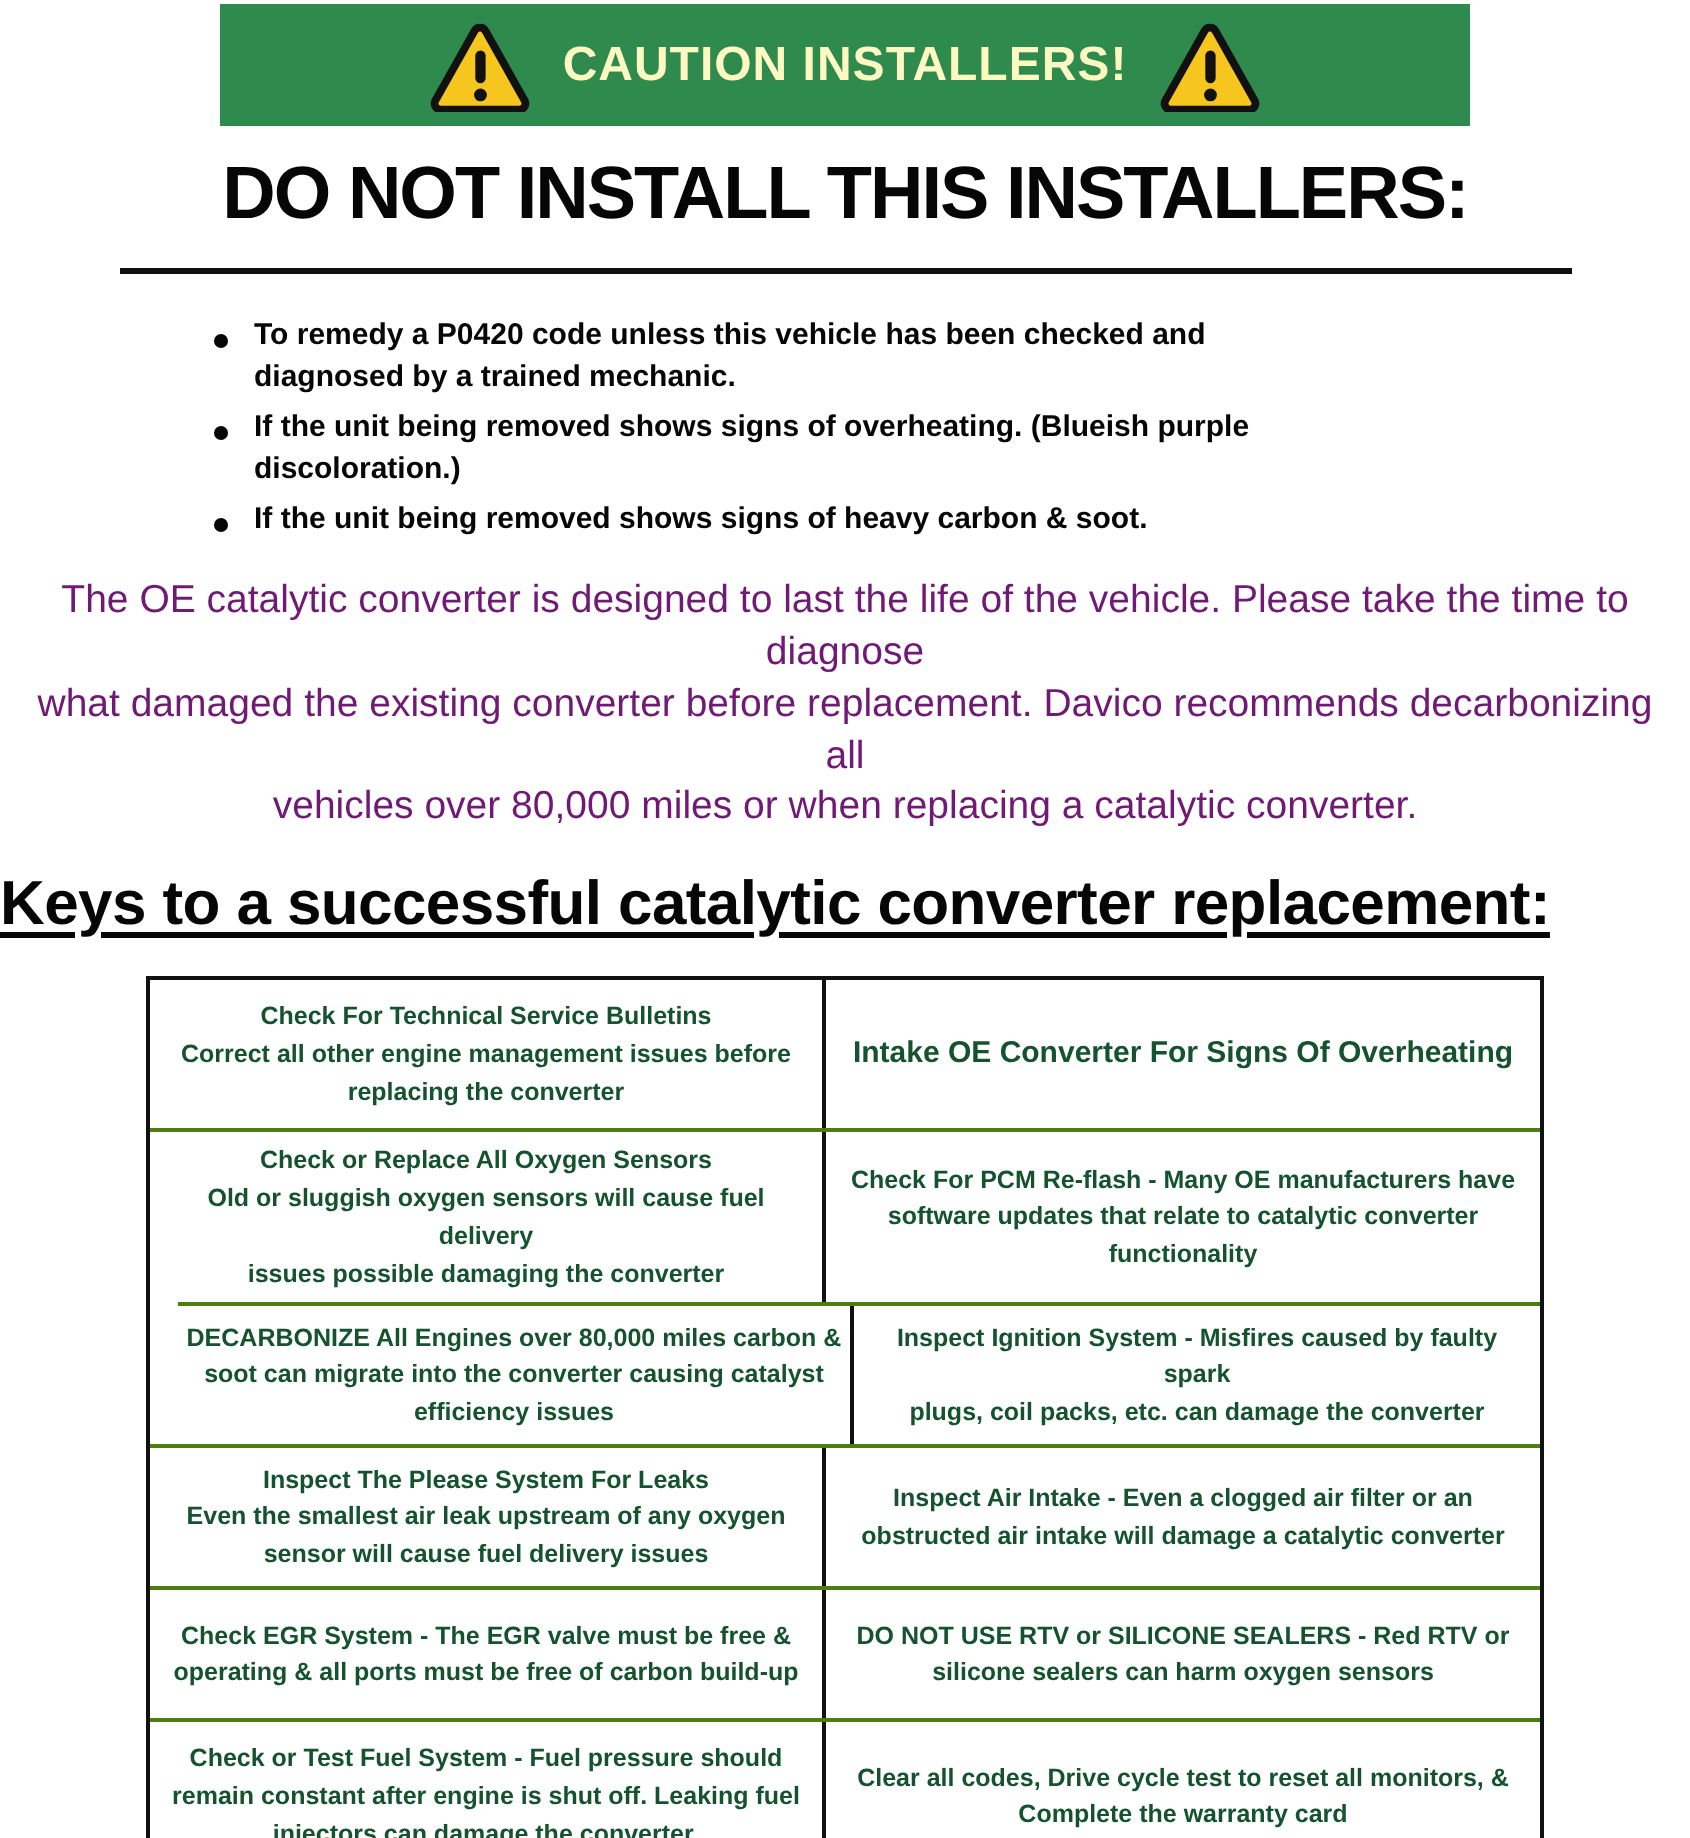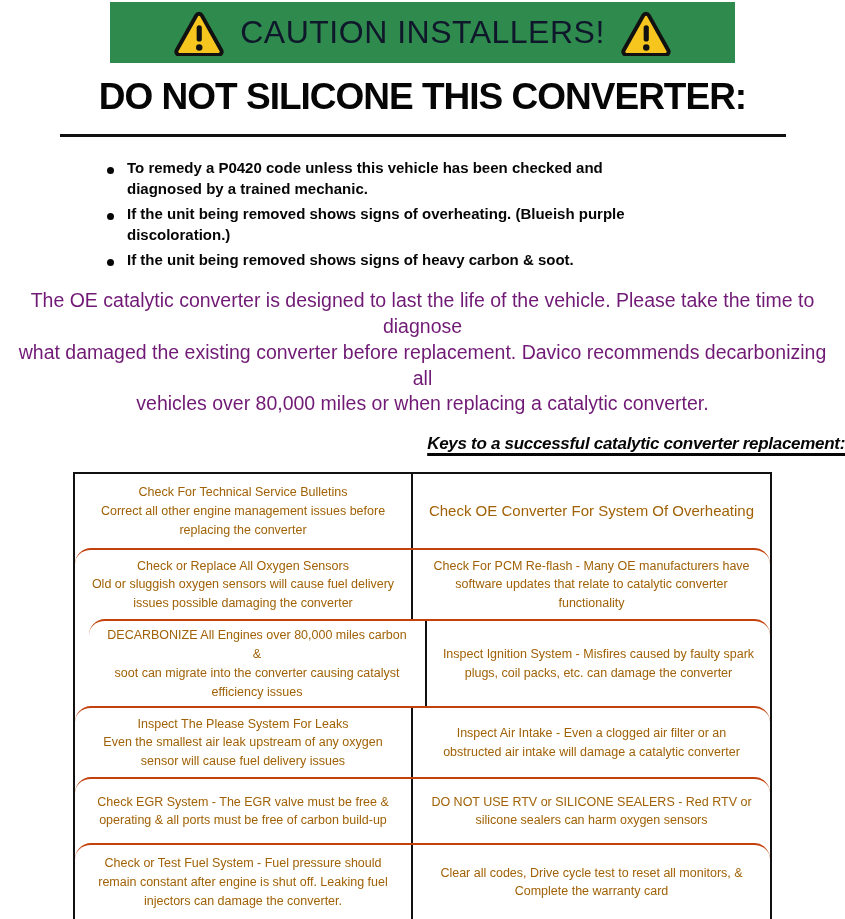--- a/index.html
+++ b/index.html
@@ -8,21 +8,21 @@
     font-family:"Liberation Sans","DejaVu Sans",sans-serif;
     color:#111;position:relative;overflow:hidden;
   }
   
   .banner{
     width:625px;height:61px;margin:2px auto 0;
     background:#2f8a4e;
     display:flex;align-items:center;justify-content:center;gap:16px;
   }
   .banner-text{
-    color:#0f172a;font-size:32px;font-weight:400;letter-spacing:.5px;
+    color:#fef9c3;font-size:24px;font-weight:700;letter-spacing:.5px;
     white-space:nowrap;
   }
   .tri{width:50px;height:46px;flex:0 0 auto;}
   
   .headline{
     margin:13px 0 0;text-align:center;
     font-size:37px;font-weight:900;letter-spacing:-1px;color:#060606;
   }
   .rule{
     width:726px;height:3px;background:#101010;margin:16px auto 0;
@@ -41,40 +41,40 @@
     background:#060606;
   }
   
   .intro{
     margin:17px auto 0;width:830px;text-align:center;
     font-size:19.5px;font-weight:400;line-height:1.33;color:#701a75;
     white-space:pre-line;
   }
   
   .keys{
-    margin:17px 0 0;text-align:right;
-    font-size:17px;font-weight:900;letter-spacing:-.3px;color:#060606;
-    text-decoration:underline;text-decoration-thickness:2.5px;text-underline-offset:4px;font-style:italic;
+    margin:17px 0 0;text-align:left;
+    font-size:31px;font-weight:900;letter-spacing:-.3px;color:#060606;
+    text-decoration:underline;text-decoration-thickness:2.5px;text-underline-offset:4px;
   }
   
   .ctable{
     width:695px;margin:18px auto 0;border:2.5px solid #111;background:#fff;
   }
   .trow{display:grid;grid-template-columns:338px 1fr;}
-  .trow + .trow{border-top:2px solid #c2410c;border-radius:16px;}
+  .trow + .trow{border-top:2px solid #4d7c0f;}
   .trow:nth-child(1){min-height:74px;}
   .trow:nth-child(2){min-height:69px;}
   .trow:nth-child(3){min-height:69px;margin-left:14px;}
   .trow:nth-child(4){min-height:69px;}
   .trow:nth-child(5){min-height:64px;}
   .trow:nth-child(6){min-height:74px;}
   .cell{
     display:flex;align-items:center;justify-content:center;
-    text-align:center;padding:5px 14px;
-    font-size:12.5px;font-weight:normal;line-height:1.5;color:#a16207;
+    text-align:center;padding:5px 4px;
+    font-size:12.5px;font-weight:bold;line-height:1.5;color:#14532d;
     white-space:pre-line;
   }
   .cell.left{border-right:2px solid #111;}
   .cell.big{font-size:15px;}
 </style>
 </head>
 <body>
 
 <div class="banner">
   <svg class="tri" viewBox="0 0 64 58">
@@ -83,21 +83,21 @@
     <circle cx="32.3" cy="47.5" r="4.1" fill="#111111"></circle>
   </svg>
   <span class="banner-text">CAUTION INSTALLERS!</span>
   <svg class="tri" viewBox="0 0 64 58">
     <path d="M28.5 6.5 a4 4 0 0 1 7 0 L60.5 51 a4 4 0 0 1 -3.5 6 H7 a4 4 0 0 1 -3.5 -6 Z" stroke-width="5" stroke-linejoin="round" stroke="#111111" fill="#f6c51e"></path>
     <rect x="29" y="19" width="6.6" height="21" rx="3.3" fill="#111111"></rect>
     <circle cx="32.3" cy="47.5" r="4.1" fill="#111111"></circle>
   </svg>
 </div>
 
-<h1 class="headline">DO NOT SILICONE THIS CONVERTER:</h1>
+<h1 class="headline">DO NOT INSTALL THIS INSTALLERS:</h1>
 <div class="rule"></div>
 
 <ul class="warn-list">
   <li><span class="dot"></span><span>To remedy a P0420 code unless this vehicle has been checked and
 diagnosed by a trained mechanic.</span></li>
   <li><span class="dot"></span><span>If the unit being removed shows signs of overheating. (Blueish purple
 discoloration.)</span></li>
   <li><span class="dot"></span><span>If the unit being removed shows signs of heavy carbon &amp; soot.</span></li>
 </ul>
 
@@ -105,21 +105,21 @@
 what damaged the existing converter before replacement. Davico recommends decarbonizing all
 vehicles over 80,000 miles or when replacing a catalytic converter.</div>
 
 <h2 class="keys">Keys to a successful catalytic converter replacement:</h2>
 
 <div class="ctable">
   <div class="trow">
     <div class="cell left">Check For Technical Service Bulletins
 Correct all other engine management issues before
 replacing the converter</div>
-    <div class="cell big">Check OE Converter For System Of Overheating</div>
+    <div class="cell big">Intake OE Converter For Signs Of Overheating</div>
   </div>
   <div class="trow">
     <div class="cell left">Check or Replace All Oxygen Sensors
 Old or sluggish oxygen sensors will cause fuel delivery
 issues possible damaging the converter</div>
     <div class="cell">Check For PCM Re-flash - Many OE manufacturers have
 software updates that relate to catalytic converter
 functionality</div>
   </div>
   <div class="trow">

